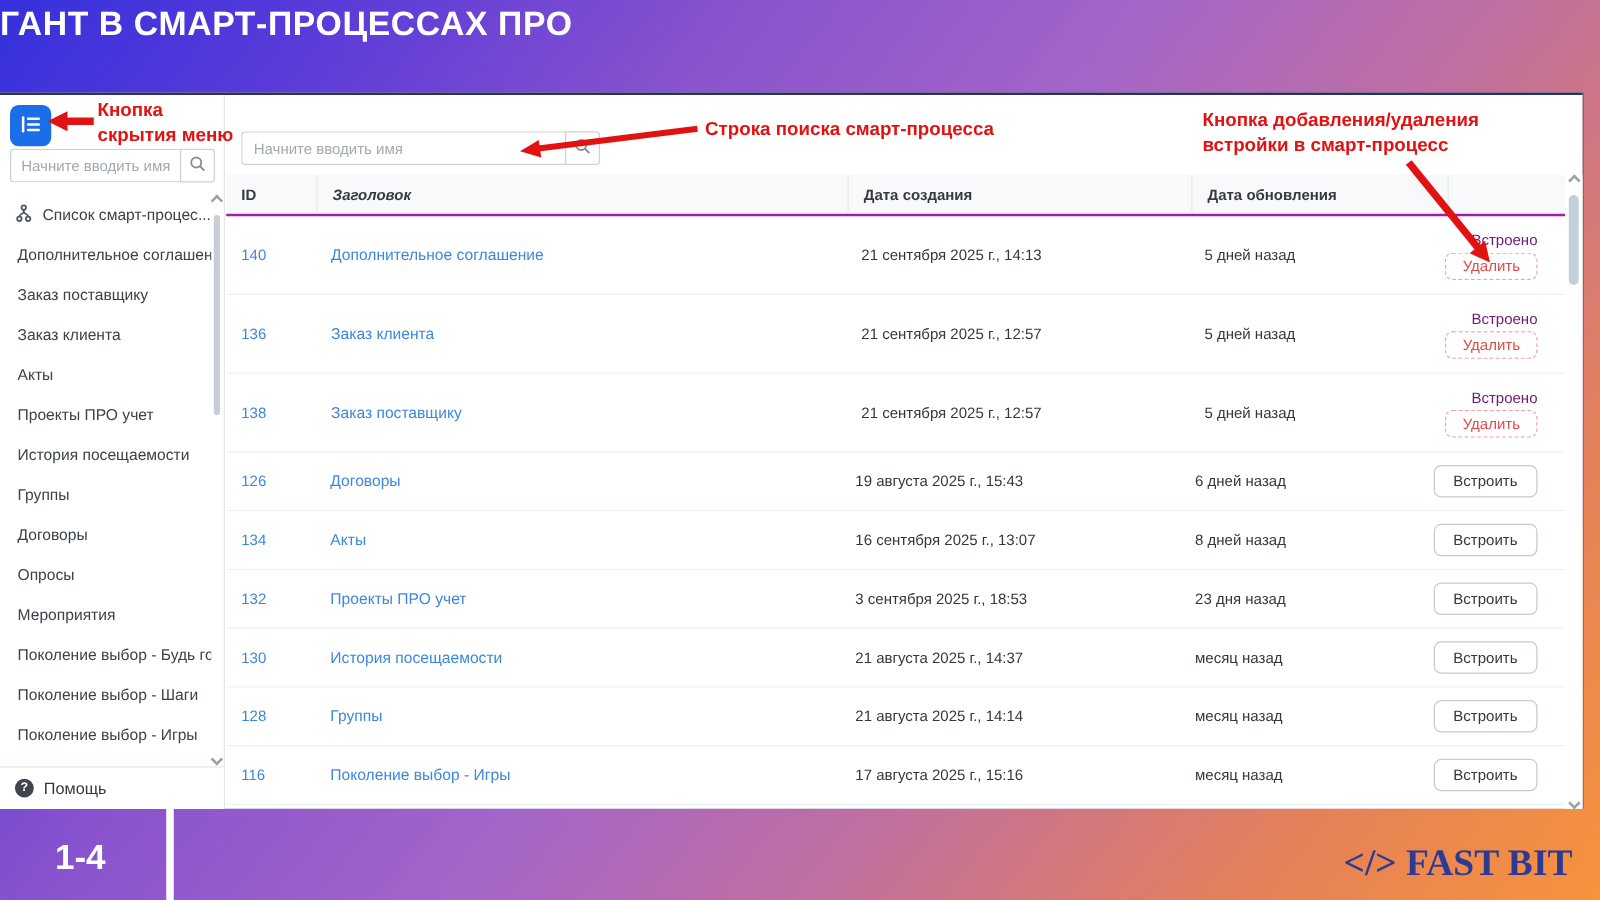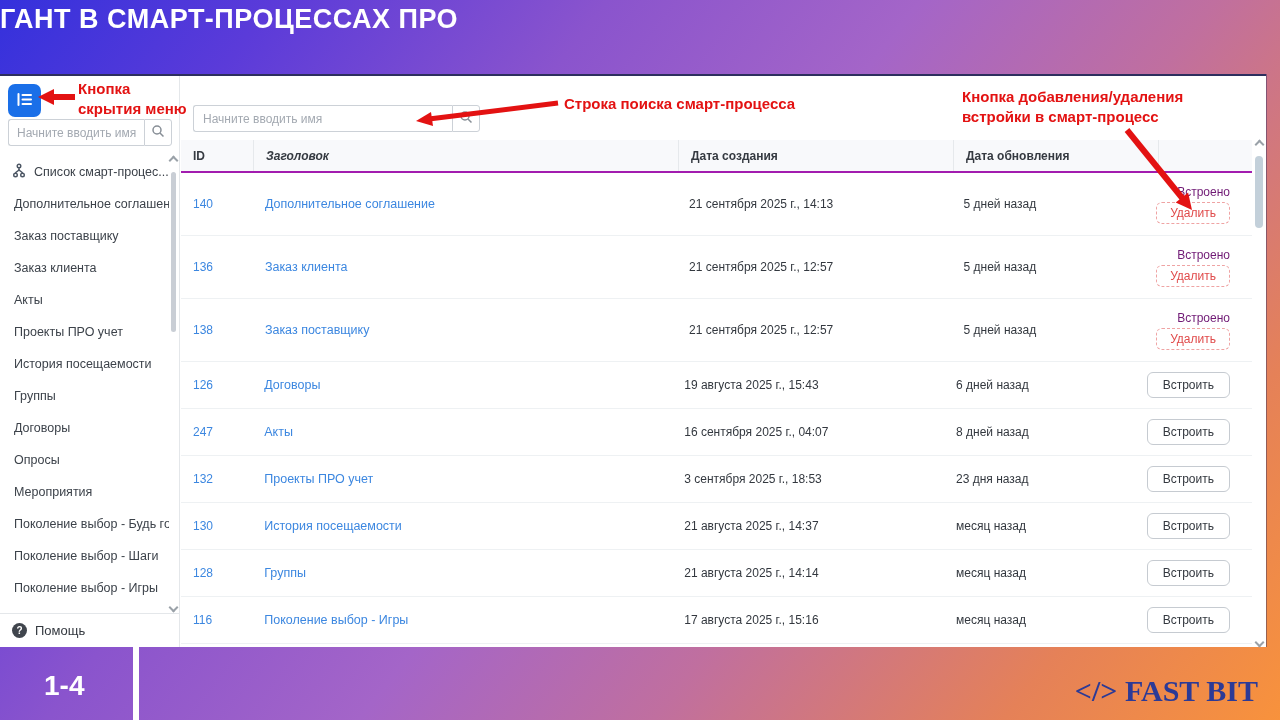--- a/index.html
+++ b/index.html
@@ -228,23 +228,23 @@
       <div class="trow short">
         <div class="c cid">126</div>
         <div class="c ctitle">Договоры</div>
         <div class="c ccreated">19 августа 2025 г., 15:43</div>
         <div class="c cupdated">6 дней назад</div>
         <div class="caction">
             <button class="btn embed">Встроить</button>
           </div>
       </div>
       <div class="trow short">
-        <div class="c cid">247</div>
+        <div class="c cid">134</div>
         <div class="c ctitle">Акты</div>
-        <div class="c ccreated">16 сентября 2025 г., 04:07</div>
+        <div class="c ccreated">16 сентября 2025 г., 13:07</div>
         <div class="c cupdated">8 дней назад</div>
         <div class="caction">
             <button class="btn embed">Встроить</button>
           </div>
       </div>
       <div class="trow short">
         <div class="c cid">132</div>
         <div class="c ctitle">Проекты ПРО учет</div>
         <div class="c ccreated">3 сентября 2025 г., 18:53</div>
         <div class="c cupdated">23 дня назад</div>

